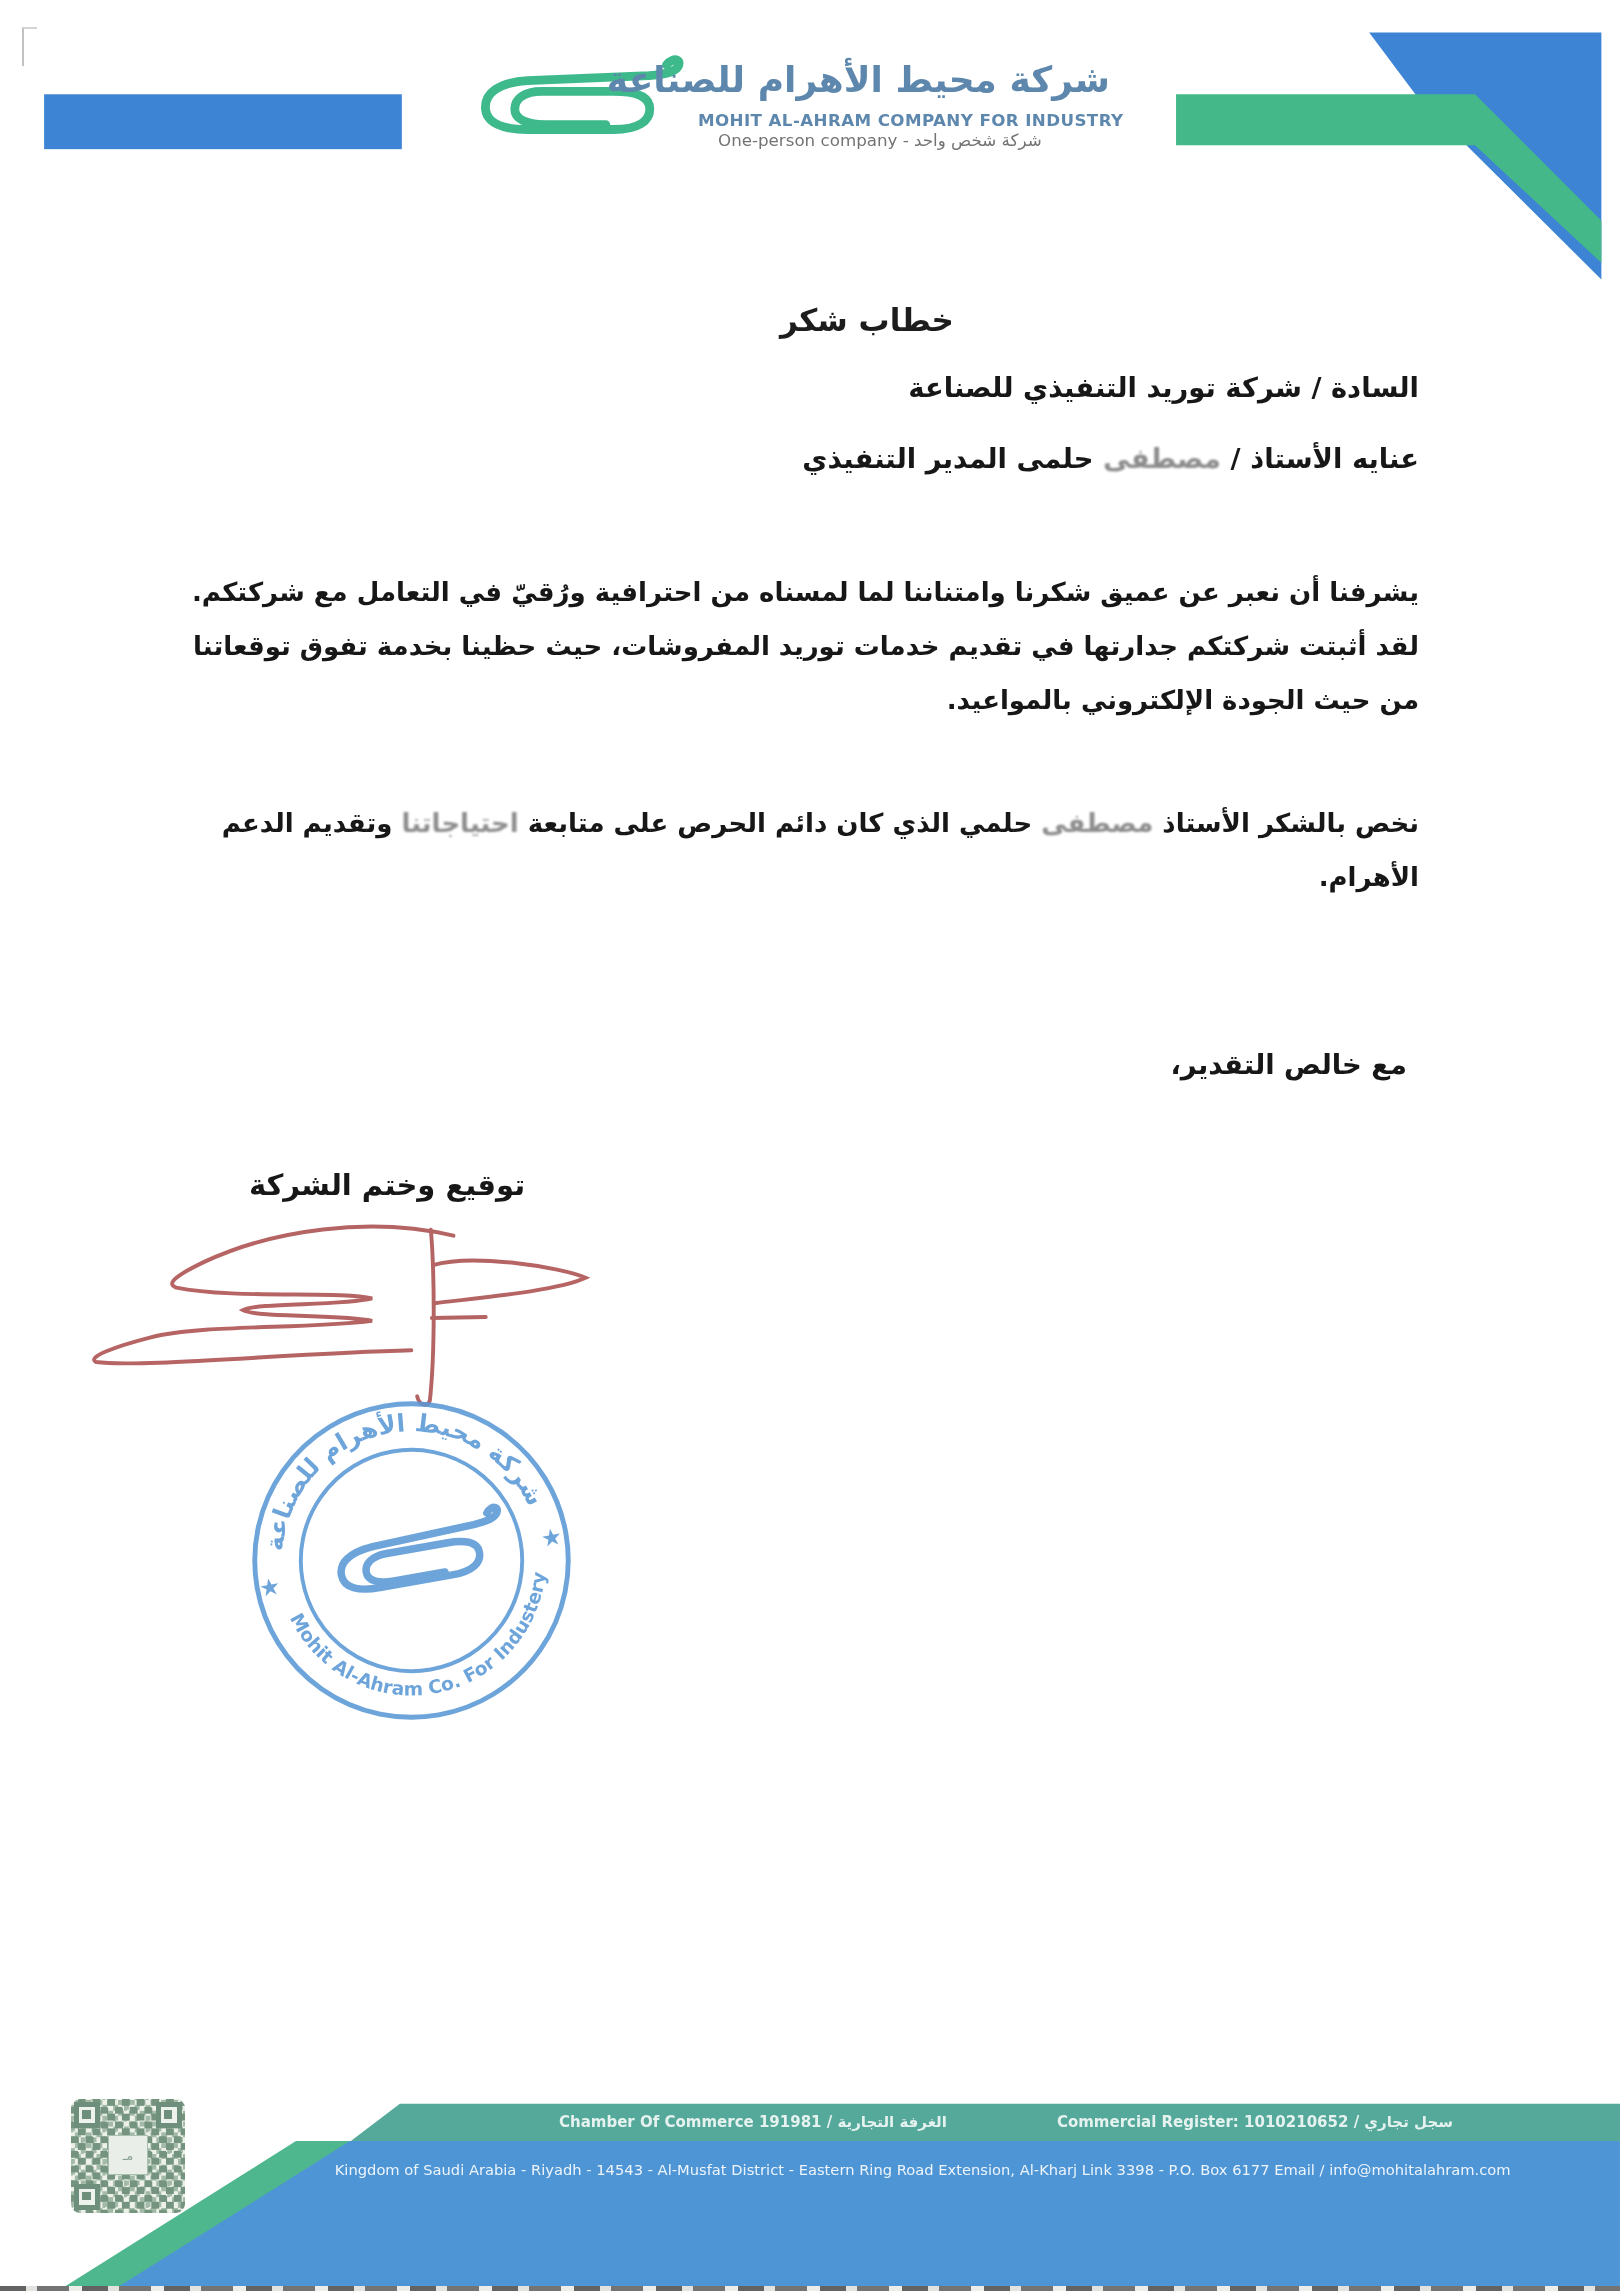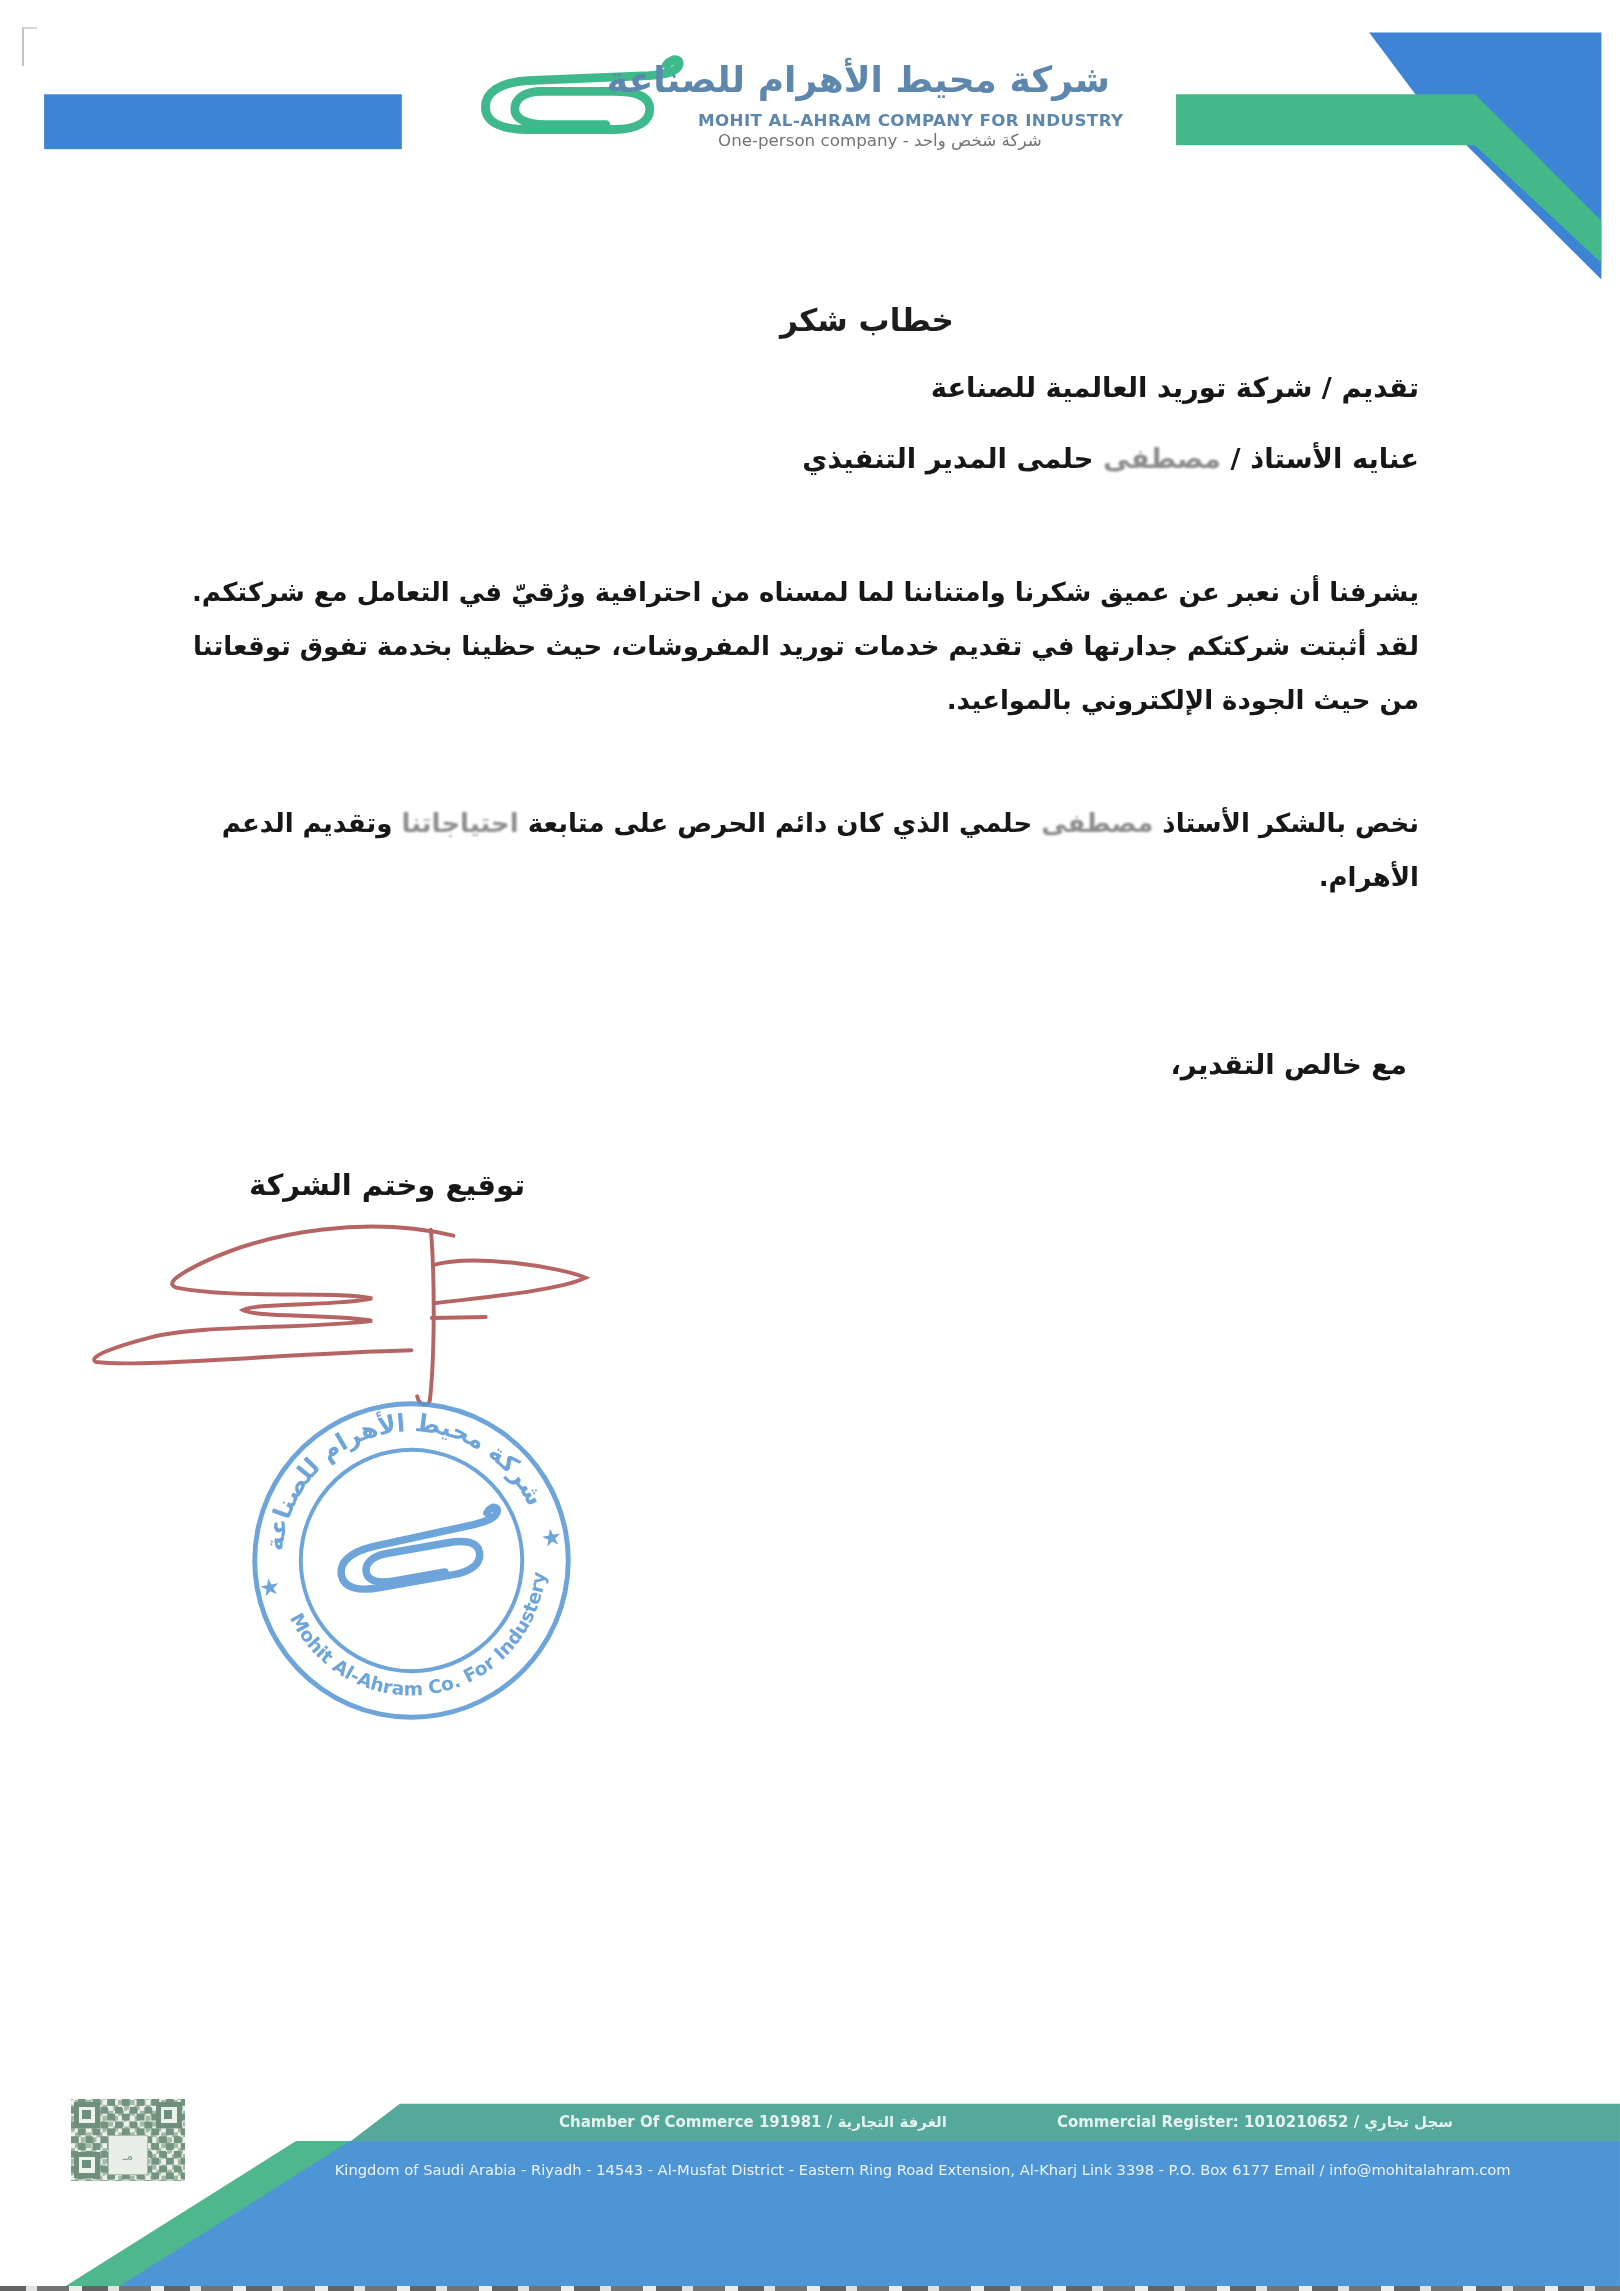--- a/index.html
+++ b/index.html
@@ -45,25 +45,25 @@
     display:flex;align-items:center;justify-content:center;gap:110px;
     color:rgba(255,255,255,.85);font-size:15px;font-weight:bold;}
   .chamber-band span{white-space:nowrap;}
   .address-band{position:absolute;left:245px;right:19.6px;top:2148px;height:98px;
     color:rgba(255,255,255,.9);font-size:14.7px;text-align:center;font-weight:bold;}
   .address-band .l1{direction:rtl;white-space:nowrap;margin-top:7.8px;}
   .address-band .l2{white-space:nowrap;margin-top:12.7px;font-weight:normal;}
   .bottom-edge{position:absolute;left:0;bottom:0;width:100%;height:5.9px;opacity:.75;
     background:repeating-linear-gradient(90deg,#2f2f2f 0 25.5px,#d8d8d4 25.5px 37px,#454545 37px 69px,#e6e6e2 69px 82px);}
   
-  .qr{position:absolute;left:71px;top:2099px;width:114px;height:82px;background-color:#edf1ea;
+  .qr{position:absolute;left:71px;top:2099px;width:114px;height:114px;background-color:#edf1ea;
     background-image:
       conic-gradient(#74947f 90deg,transparent 90deg 180deg,#74947f 180deg 270deg,transparent 270deg),
       conic-gradient(rgba(138,168,147,.75) 90deg,transparent 90deg 180deg,rgba(138,168,147,.75) 180deg 270deg,transparent 270deg);
-    background-size:14.7px 14.7px,10.8px 10.8px;background-position:0 0,3.9px 5.9px;}
+    background-size:14.7px 14.7px,10.8px 10.8px;background-position:0 0,3.9px 5.9px;border-radius:9px;}
   .qr .finder{position:absolute;width:26.5px;height:26.5px;border:5.9px solid #6d8f7c;background:#eef2ec;}
   .qr .finder::after{content:"";position:absolute;left:2.9px;top:2.9px;width:8.8px;height:8.8px;background:#6d8f7c;}
   .qr .f-tl{left:2.9px;top:2.9px;}
   .qr .f-tr{right:2.9px;top:2.9px;}
   .qr .f-bl{left:2.9px;bottom:2.9px;}
   .qr .center{position:absolute;left:37px;top:36px;width:40px;height:40px;background:#e9efe8;
     border:1px solid #a9bfae;display:flex;align-items:center;justify-content:center;
     color:#8aa392;font-size:12.7px;filter:blur(0.6px);}
 </style>
 </head>
@@ -83,21 +83,21 @@
     <path d="M 212 16 C 220 6 230 12 222 20 C 216 25 206 26 194 27 L 70 32 C 40 34 27 45 27 59 C 27 75 44 82 70 82 L 158 82 C 184 82 195 73 195 61 C 195 49 182 43 158 43 L 85 43 C 66 43 57 51 57 61 C 57 71 68 77 88 77 L 150 77" fill="none" stroke="#3eb98c" stroke-width="9" stroke-linecap="round"></path>
   </svg>
   <div class="header-text">
     <div class="header-ar">شركة محيط الأهرام للصناعة</div>
     <div class="header-en">MOHIT AL-AHRAM COMPANY FOR INDUSTRY</div>
     <div class="header-sub">One-person company - شركة شخص واحد</div>
   </div>
 
   <div class="title">خطاب شكر</div>
 
-  <div class="addr addr1 rtl-line">تقديم / شركة توريد العالمية للصناعة</div>
+  <div class="addr addr1 rtl-line">السادة / شركة توريد التنفيذي للصناعة</div>
   <div class="addr addr2 rtl-line"><span>عنايه الأستاذ / </span><span class="blurred">مصطفى</span><span> حلمى المدير التنفيذي</span></div>
 
   <div class="para p1">
     <div class="rtl-line">يشرفنا أن نعبر عن عميق شكرنا وامتناننا لما لمسناه من احترافية ورُقيّ في التعامل مع شركتكم.</div>
     <div class="rtl-line">لقد أثبتت شركتكم جدارتها في تقديم خدمات توريد المفروشات، حيث حظينا بخدمة تفوق توقعاتنا</div>
     <div class="rtl-line">من حيث الجودة الإلكتروني بالمواعيد.</div>
   </div>
 
   <div class="para p2">
     <div class="rtl-line"><span>نخص بالشكر الأستاذ </span><span class="blurred">مصطفى</span><span> حلمي الذي كان دائم الحرص على متابعة </span><span class="blurred">احتياجاتنا</span><span> وتقديم الدعم</span></div>

